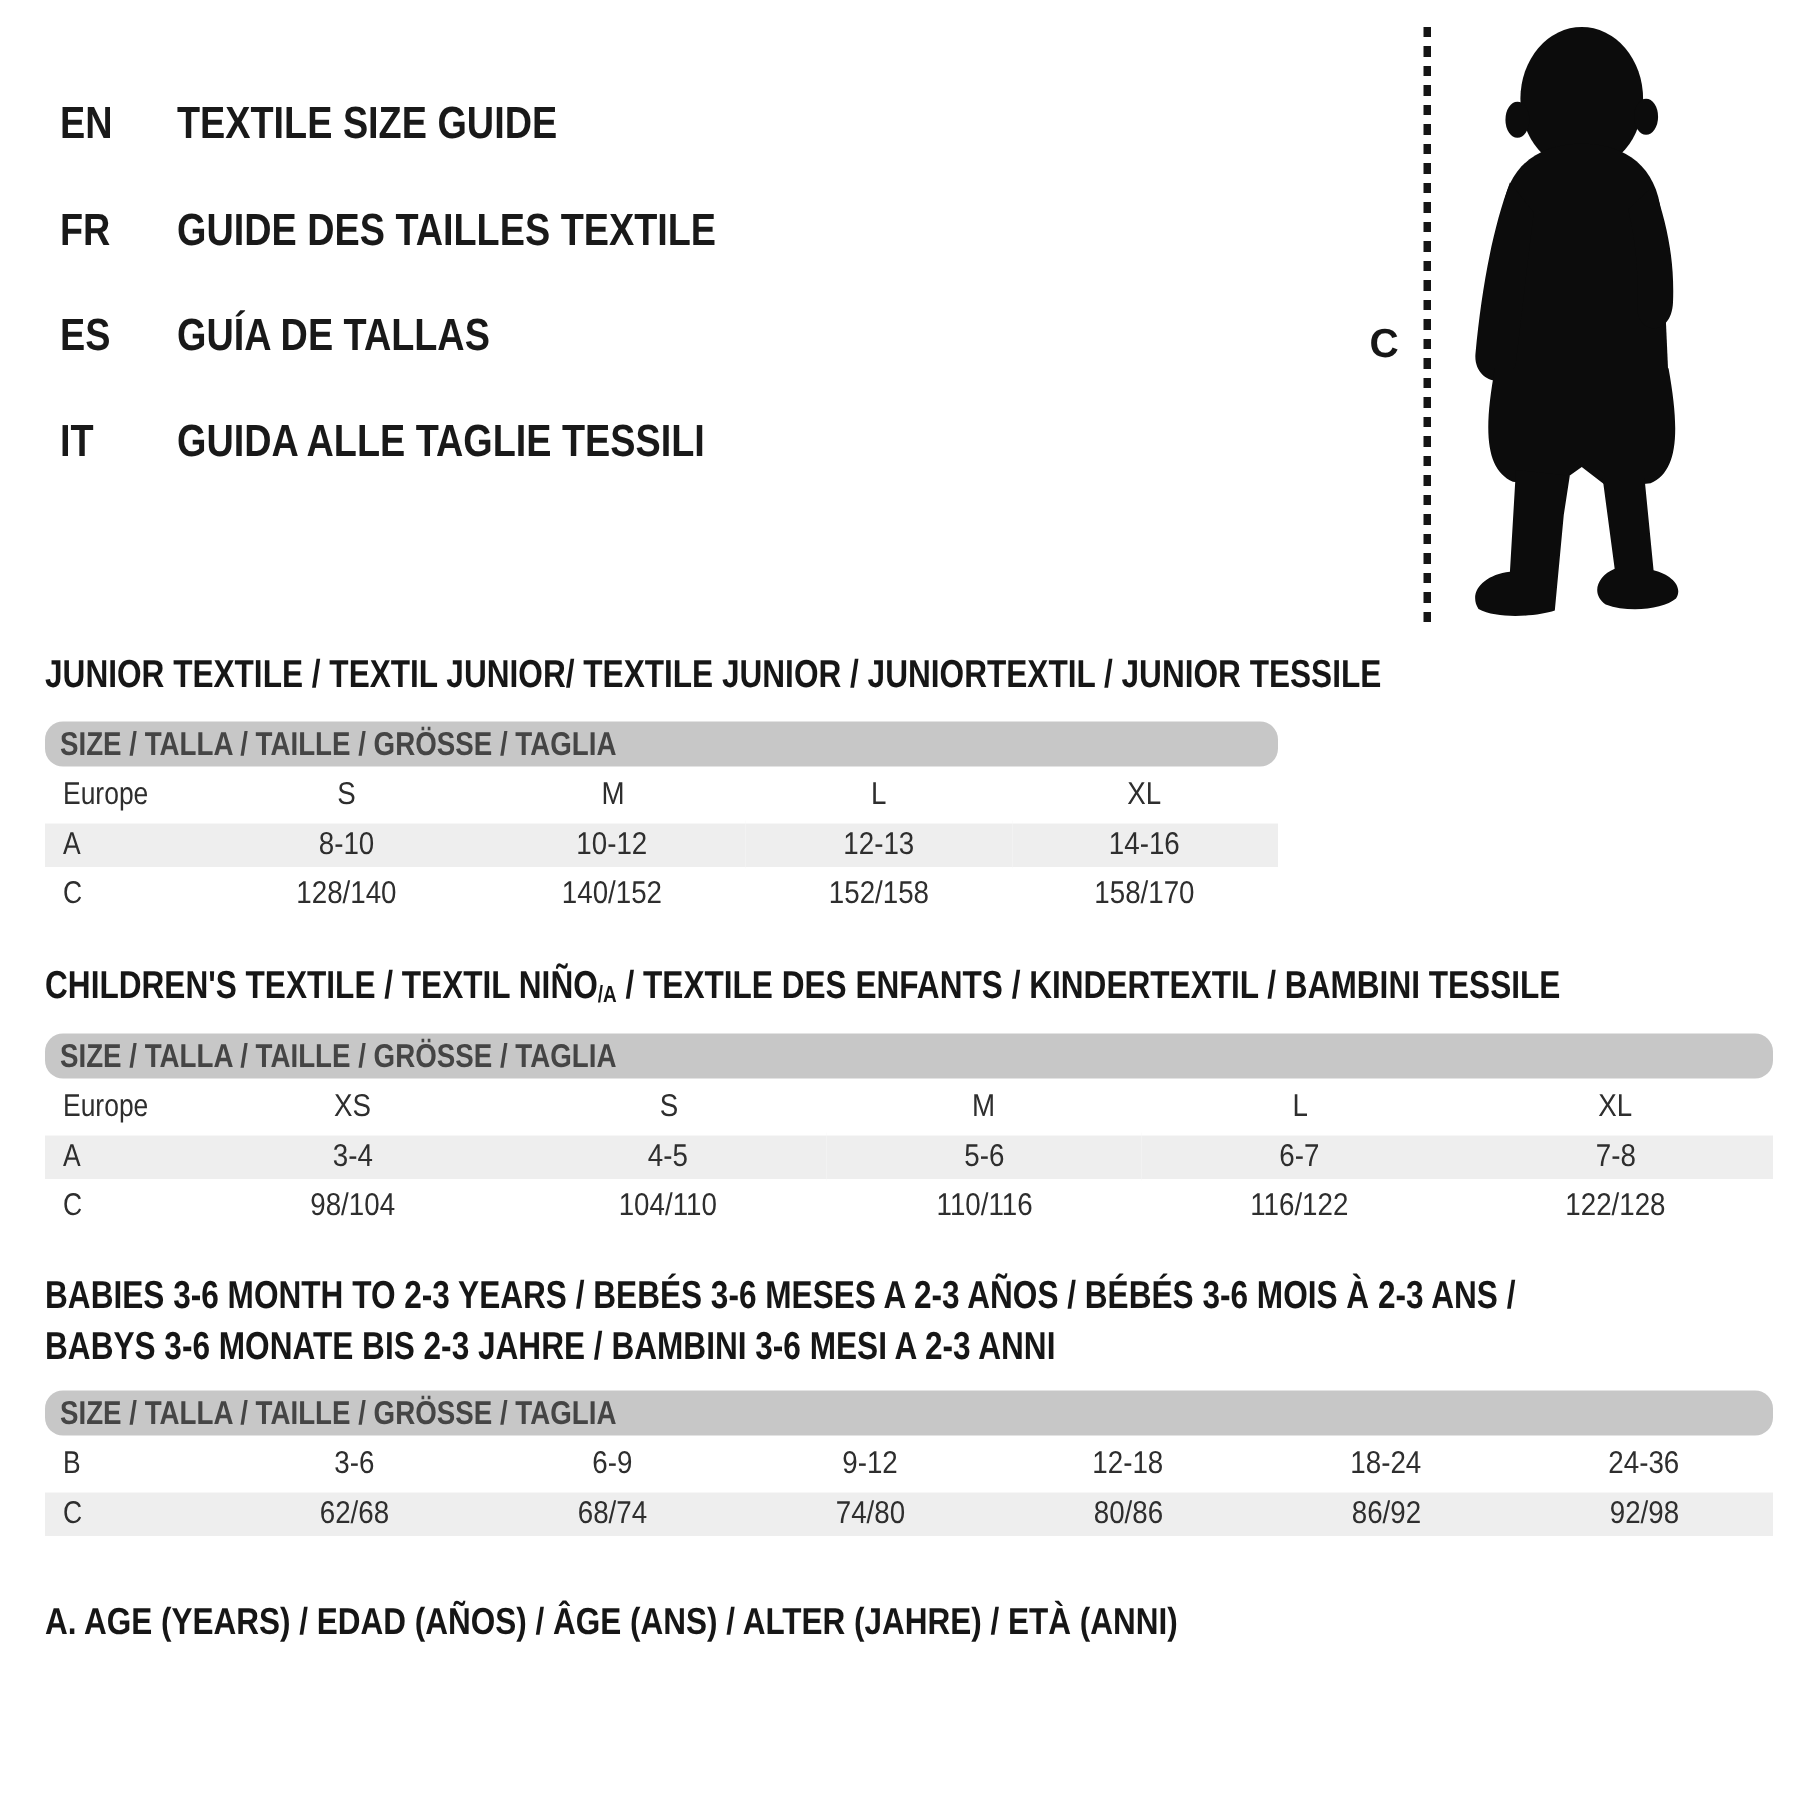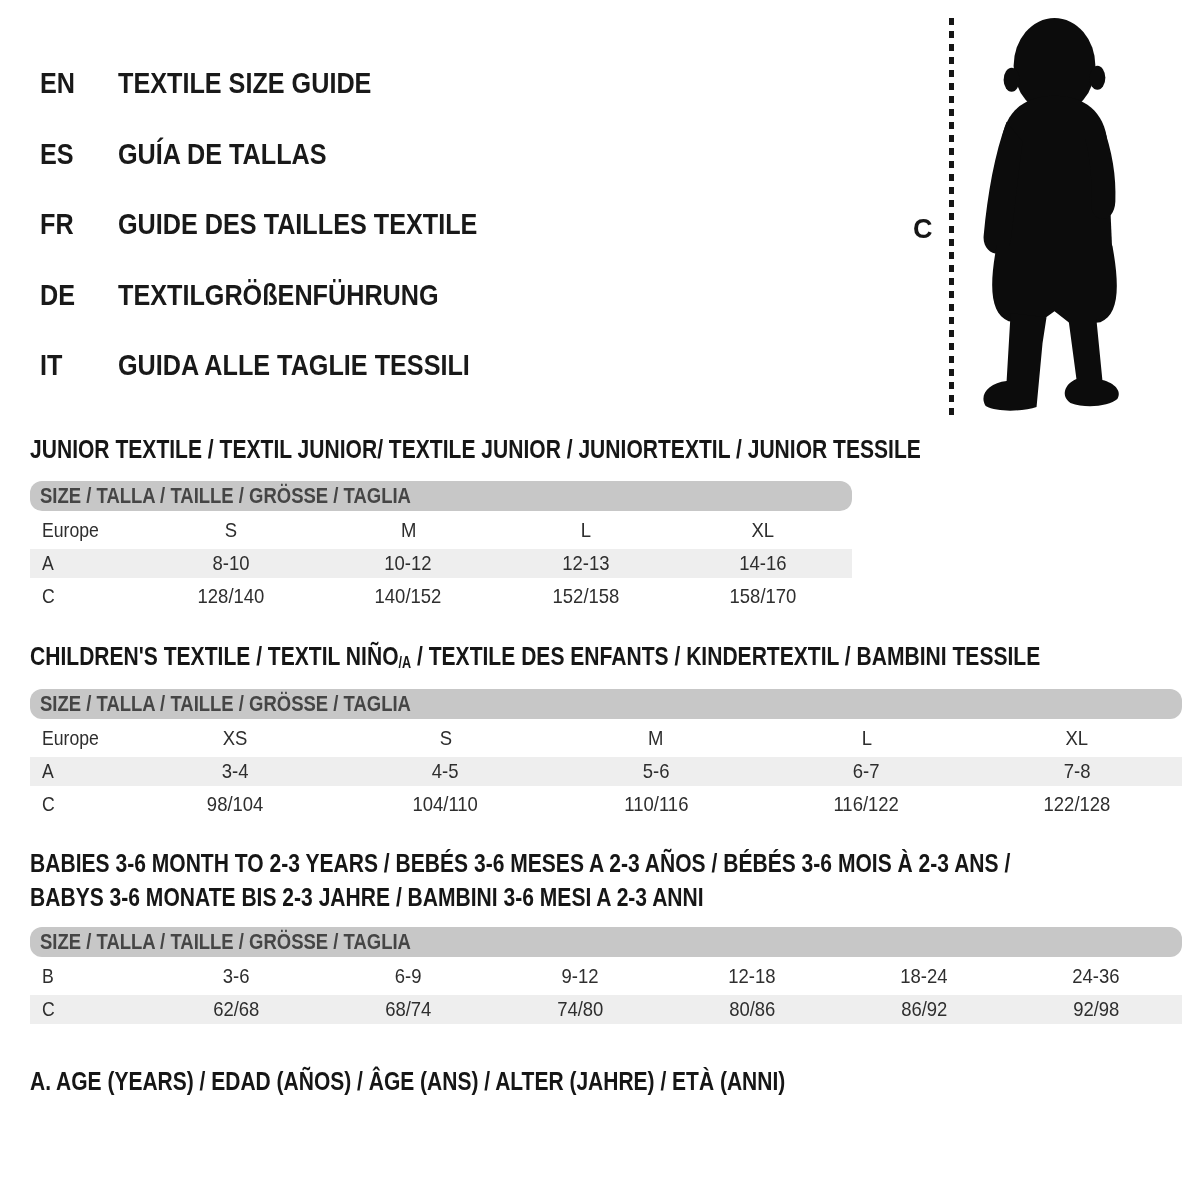--- a/index.html
+++ b/index.html
@@ -52,30 +52,26 @@
 <body>
 
 <div class="page">
 
   <div class="lang-block">
     <div class="lang-row">
       <span class="lang-code"><span class="cond">EN</span></span>
       <span class="lang-title"><span class="cond">TEXTILE SIZE GUIDE</span></span>
     </div>
     <div class="lang-row">
+      <span class="lang-code"><span class="cond">FR</span></span>
+      <span class="lang-title"><span class="cond">GUIDE DES TAILLES TEXTILE</span></span>
+    </div>
+    <div class="lang-row">
       <span class="lang-code"><span class="cond">ES</span></span>
       <span class="lang-title"><span class="cond">GUÍA DE TALLAS</span></span>
-    </div>
-    <div class="lang-row">
-      <span class="lang-code"><span class="cond">FR</span></span>
-      <span class="lang-title"><span class="cond">GUIDE DES TAILLES TEXTILE</span></span>
-    </div>
-    <div class="lang-row">
-      <span class="lang-code"><span class="cond">DE</span></span>
-      <span class="lang-title"><span class="cond">TEXTILGRÖßENFÜHRUNG</span></span>
     </div>
     <div class="lang-row">
       <span class="lang-code"><span class="cond">IT</span></span>
       <span class="lang-title"><span class="cond">GUIDA ALLE TAGLIE TESSILI</span></span>
     </div>
   </div>
 
   <div class="figure-group">
     <span class="c-label">C</span>
     <div class="dash-line"></div>

